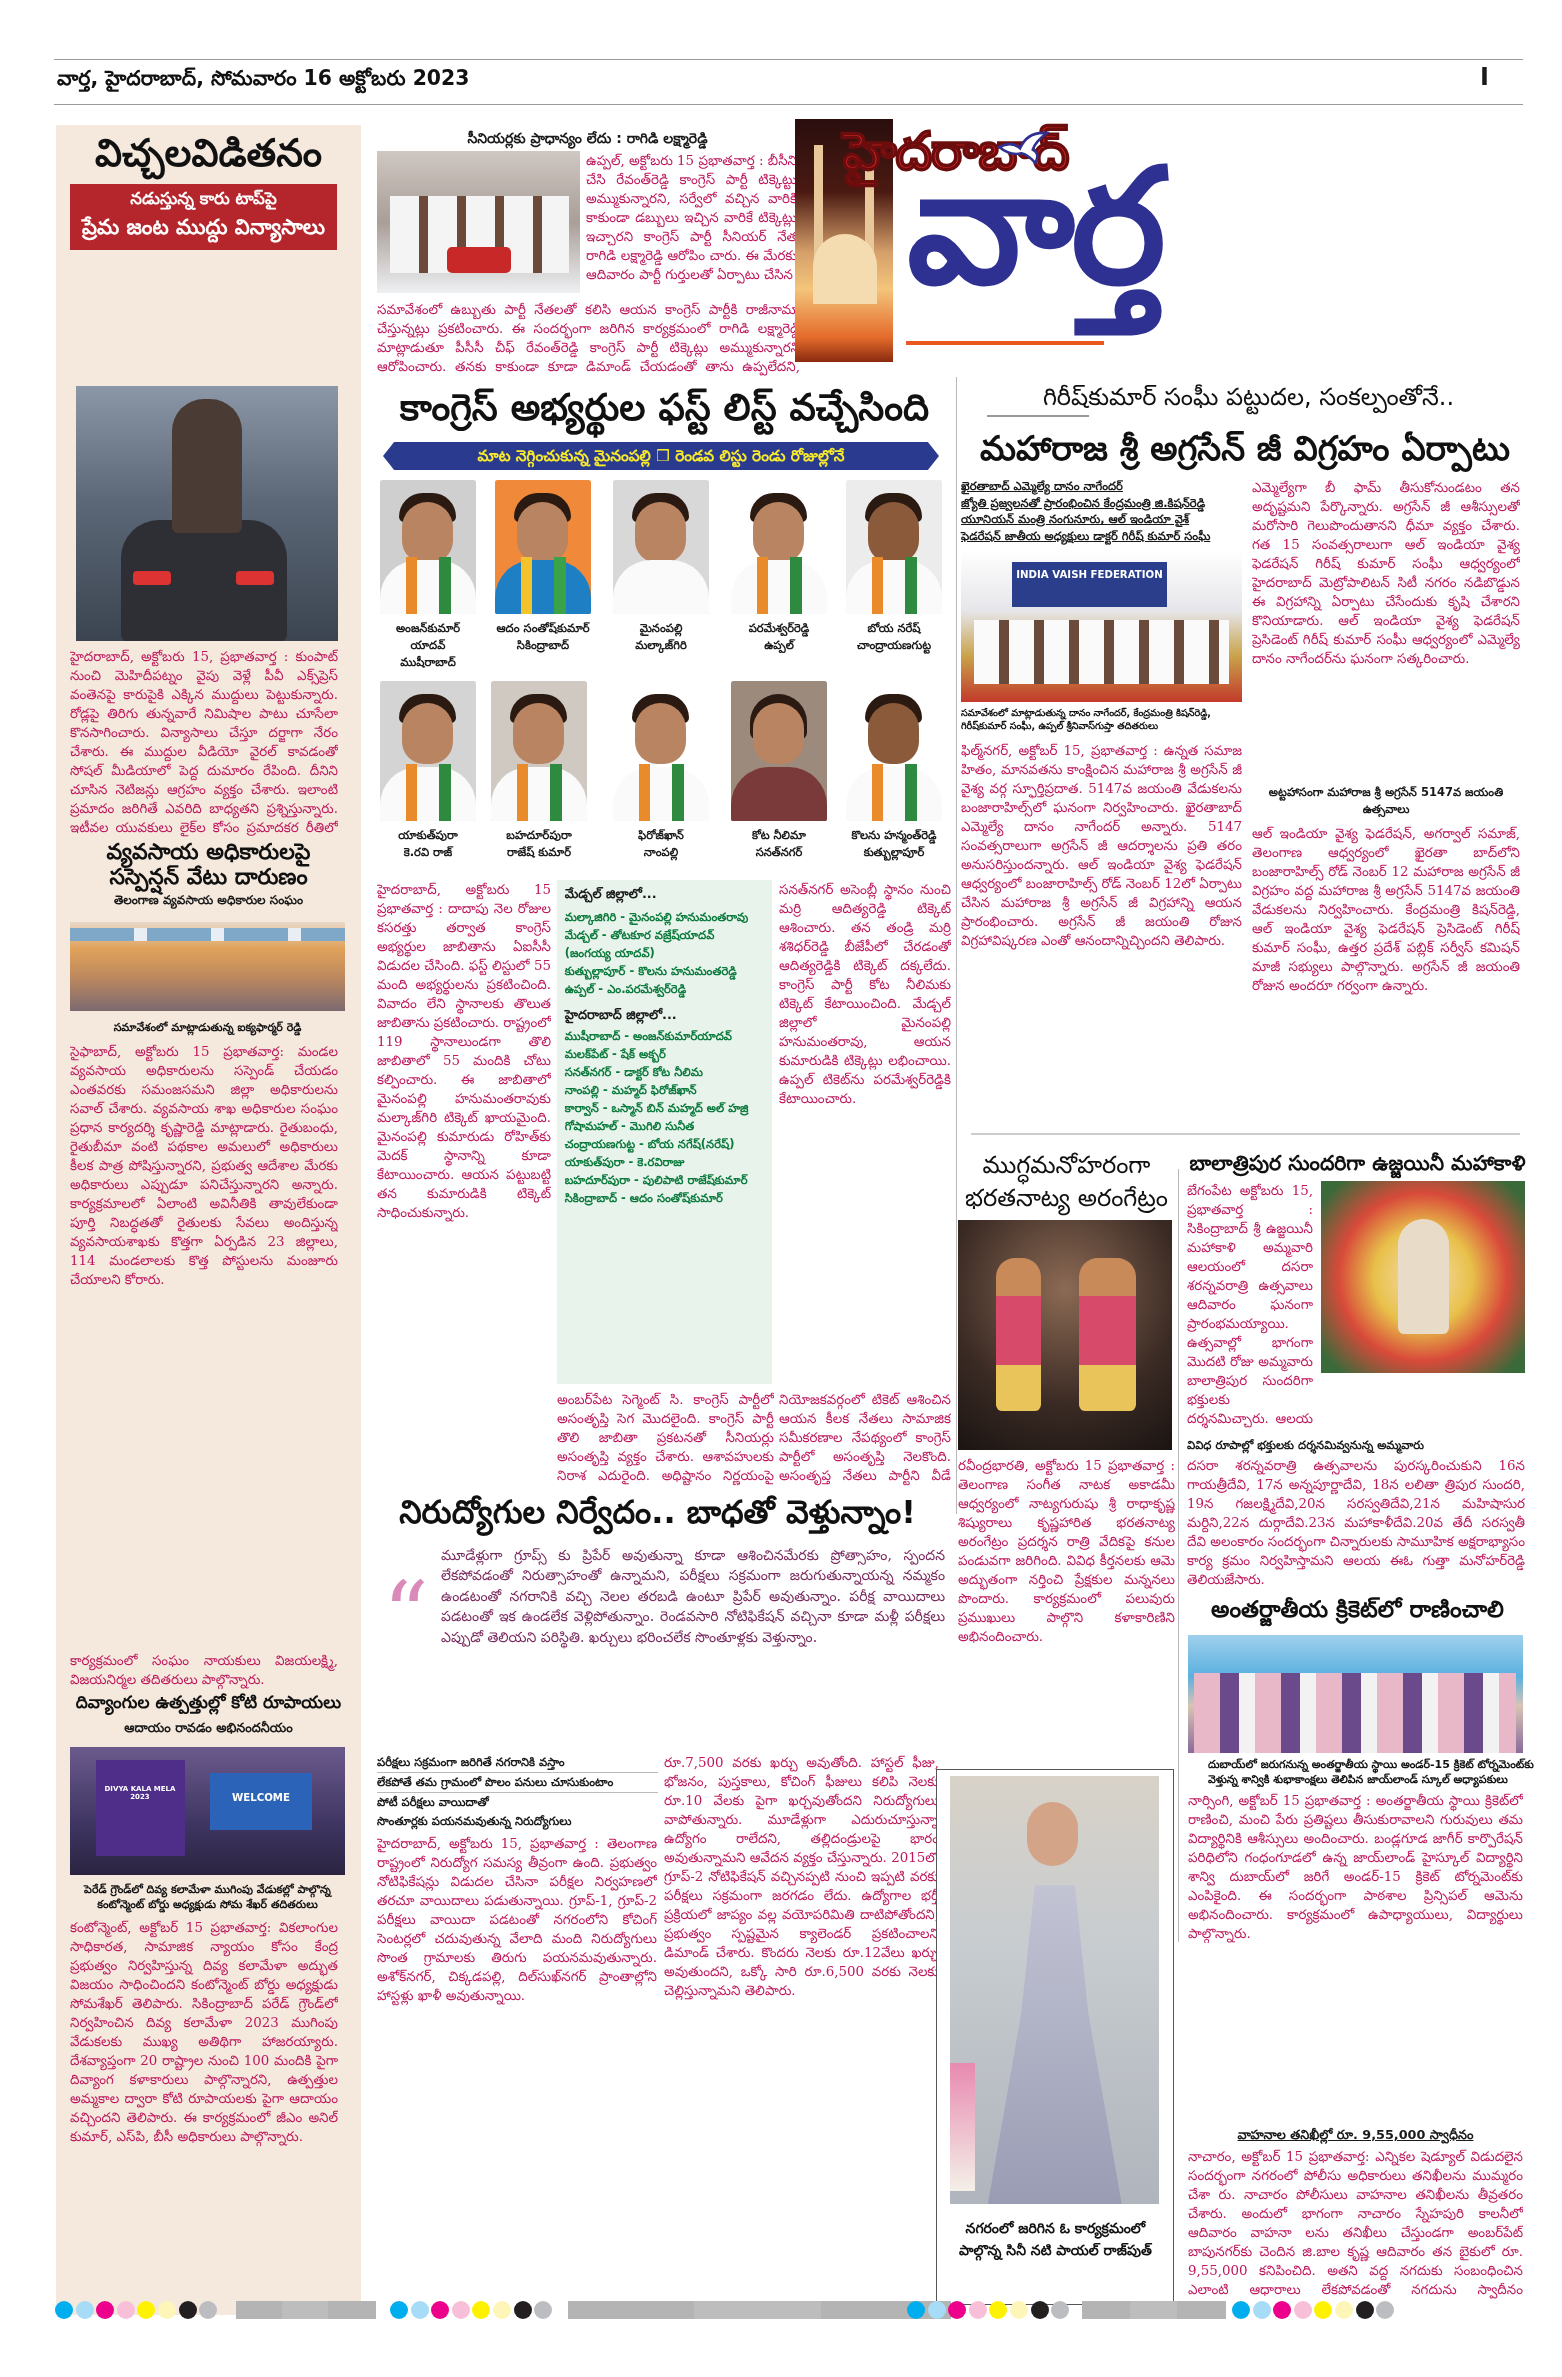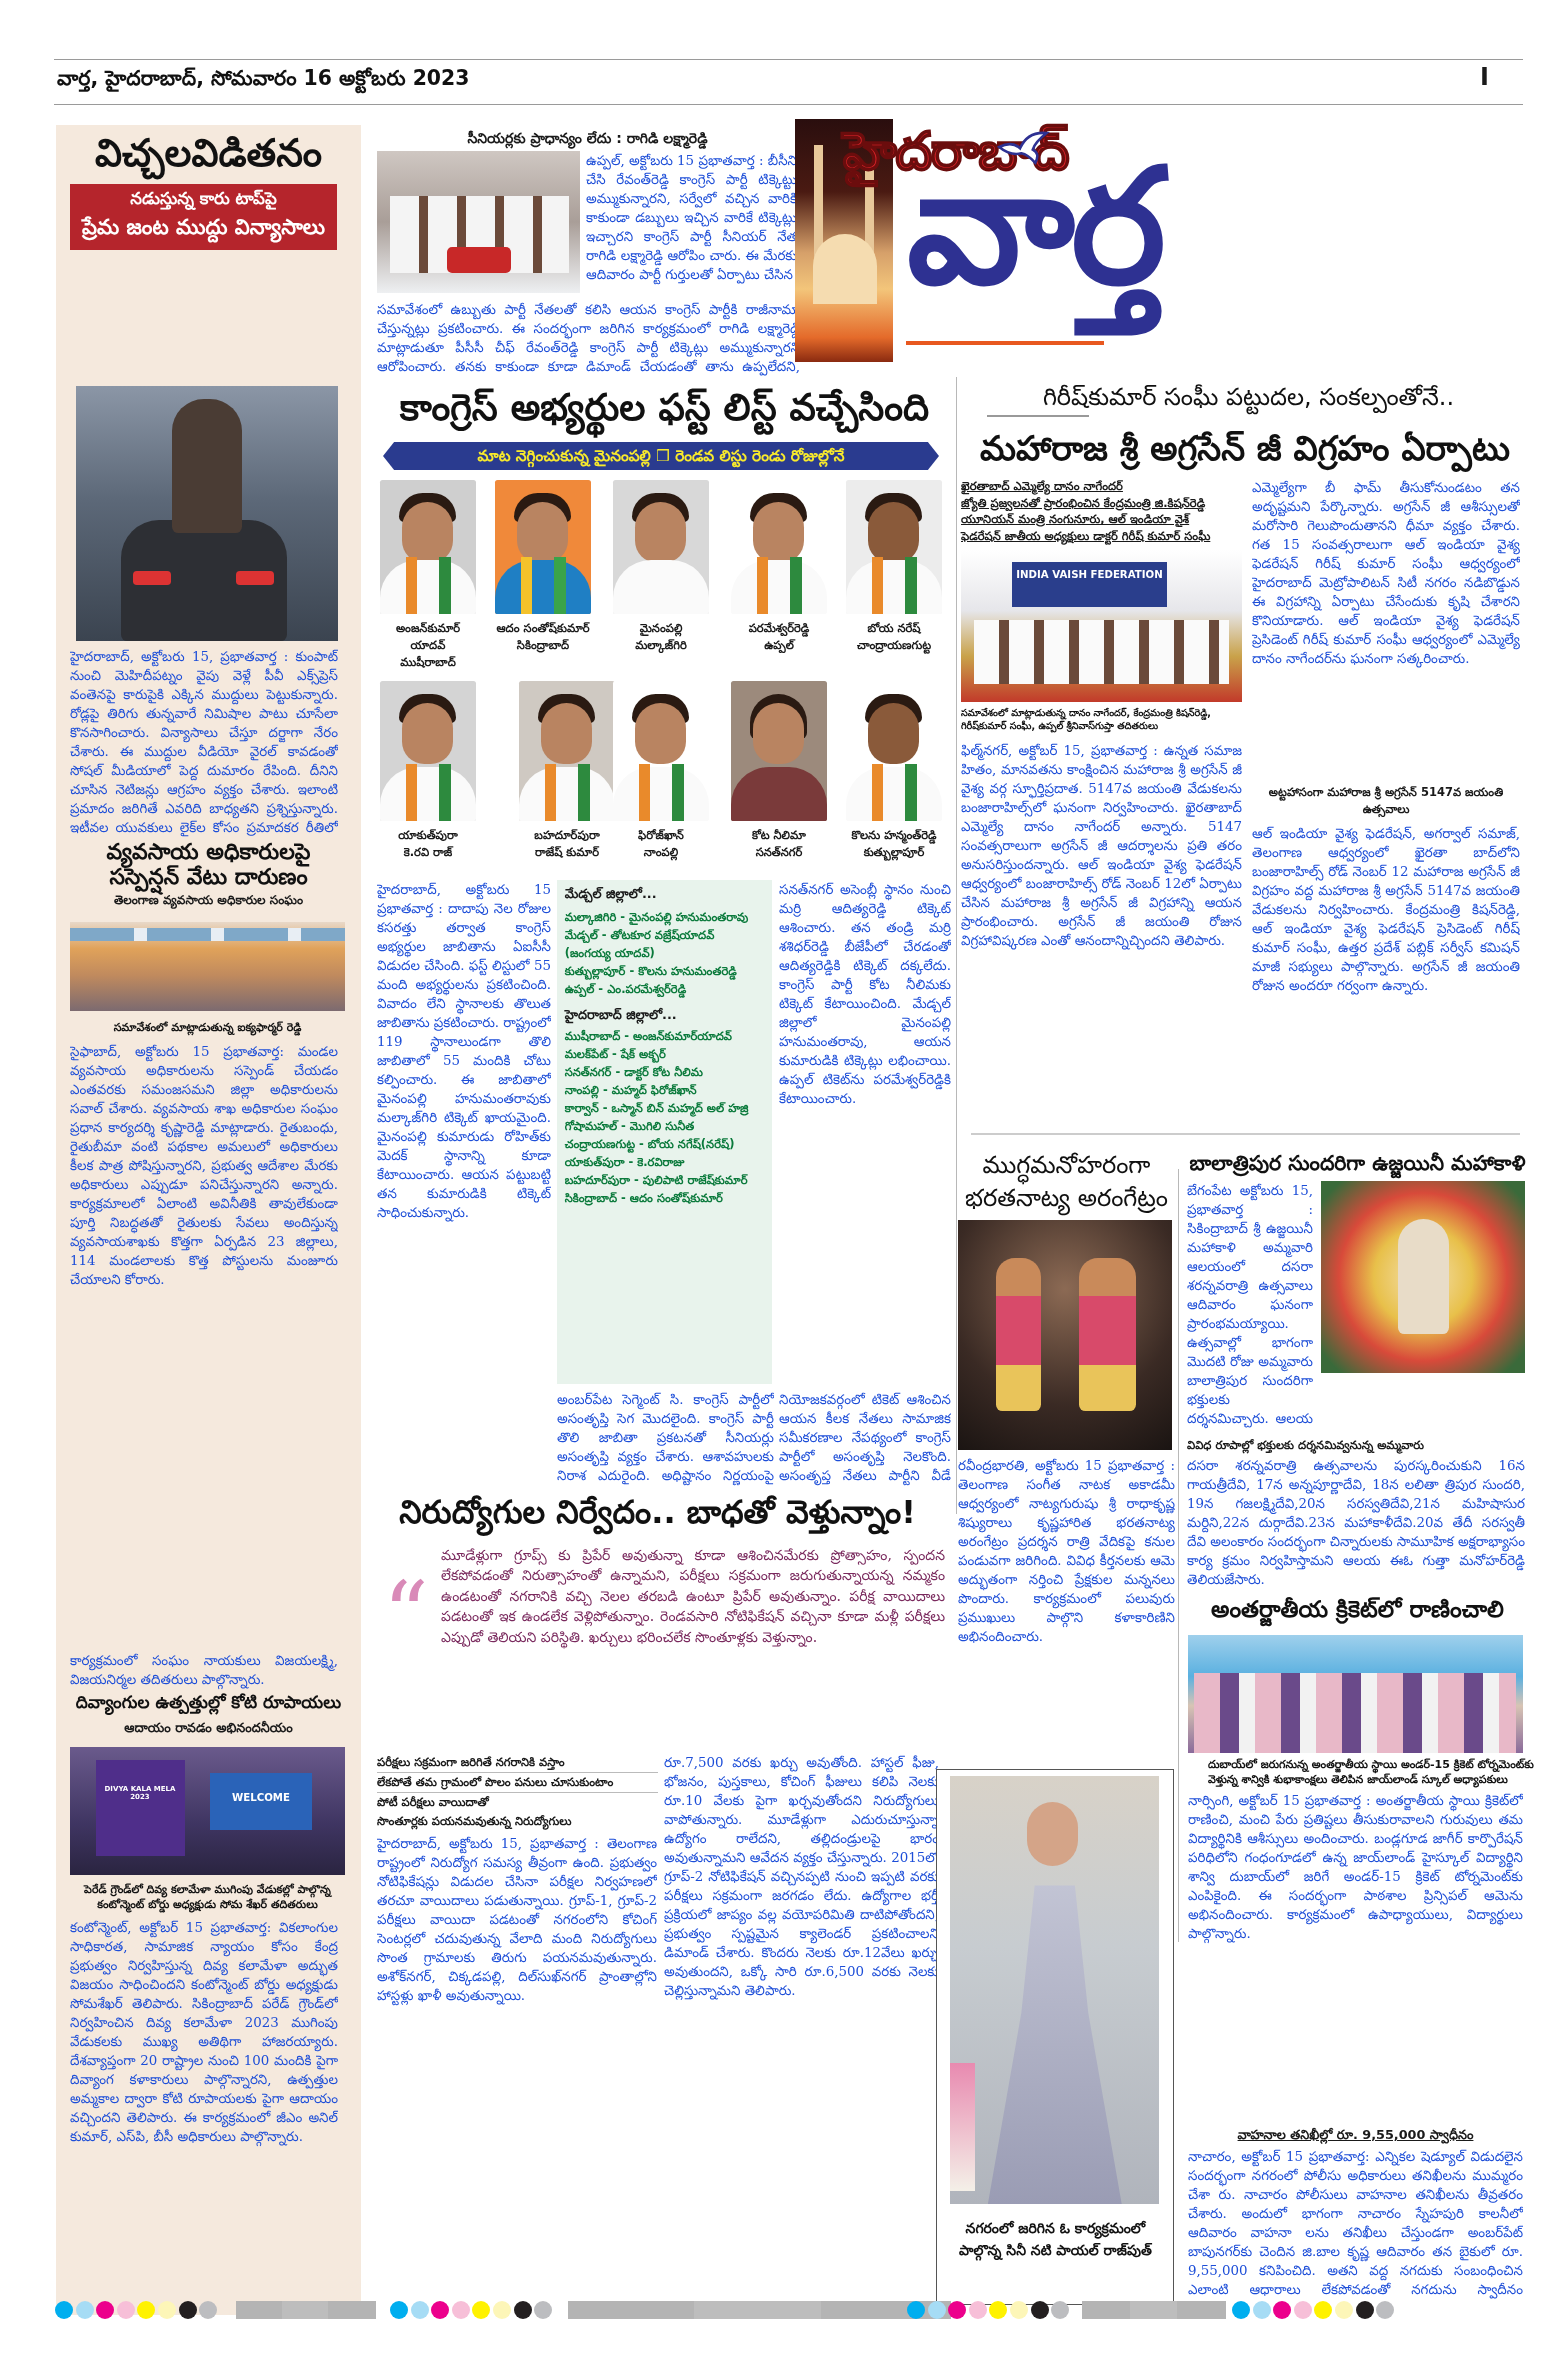--- a/index.html
+++ b/index.html
@@ -1,21 +1,21 @@
 <!DOCTYPE html>
 <html style="font-size:10.2px"><head>
 <meta charset="utf-8">
 <style>
   *{box-sizing:border-box;margin:0;padding:0}
   html,body{width:1563px;height:2377px;background:#fff;overflow:hidden}
   body{font-family:"DejaVu Sans","Liberation Sans",sans-serif;color:#1a1a1a;position:relative}
   .abs{position:absolute}
   .rule{position:absolute;height:1.9px;background:#9a9a9a}
   .vrule{position:absolute;width:1.3px;background:#b8b8b8}
-  .body-text{font-family:"DejaVu Serif","Liberation Serif",serif;font-size:13.4px;line-height:19px;color:#1d4ed8;text-align:justify;overflow:hidden}
+  .body-text{font-family:"DejaVu Serif","Liberation Serif",serif;font-size:13.4px;line-height:19px;color:#be185d;text-align:justify;overflow:hidden}
   .hl{font-family:"DejaVu Sans",sans-serif;font-weight:bold;color:#111;line-height:1.15}
   .photo{position:absolute;overflow:hidden}
   .caption{font-family:"DejaVu Sans",sans-serif;font-weight:bold;font-size:12.8px;text-align:center;color:#111;line-height:18px}
   .beige{background:#f5e9dd}
   .lightgreen{background:#e8f3ec}
   .person{position:absolute;width:102px;text-align:center}
   .person .pic{width:96px;height:134px;margin:0 auto;border-radius:2.6px;position:relative;overflow:hidden}
   .person .nm{font-family:"DejaVu Sans",sans-serif;font-weight:bold;font-size:11.5px;line-height:16.6px;margin-top:6.4px}
   .dot{display:inline-block;width:18px;height:18px;border-radius:50%;margin-right:2.6px}
   .list-green{color:#0b7a3c;font-weight:bold}
@@ -160,21 +160,21 @@
     <div class="pic" style="background:#d4d4d4;height:140px">
         <div class="hair"></div>
         <div class="face"></div>
         <div class="shirt"></div>
         <div class="stole" style="left:25.5px;background:#e98a2b"></div>
         <div class="stole" style="left:59px;background:#2d8a3e"></div>
       </div>
     <div class="nm">యాకుత్‌పురా</div>
     <div class="nm" style="margin-top:0">కె.రవి రాజ్</div>
   </div>
-  <div class="person" style="left:516px;top:681px">
+  <div class="person" style="left:488px;top:681px">
     <div class="pic" style="background:#cfc9c2;height:140px">
         <div class="hair"></div>
         <div class="face"></div>
         <div class="shirt"></div>
         <div class="stole" style="left:25.5px;background:#e98a2b"></div>
         <div class="stole" style="left:59px;background:#2d8a3e"></div>
       </div>
     <div class="nm">బహదూర్‌పురా</div>
     <div class="nm" style="margin-top:0">రాజేష్ కుమార్</div>
   </div>

